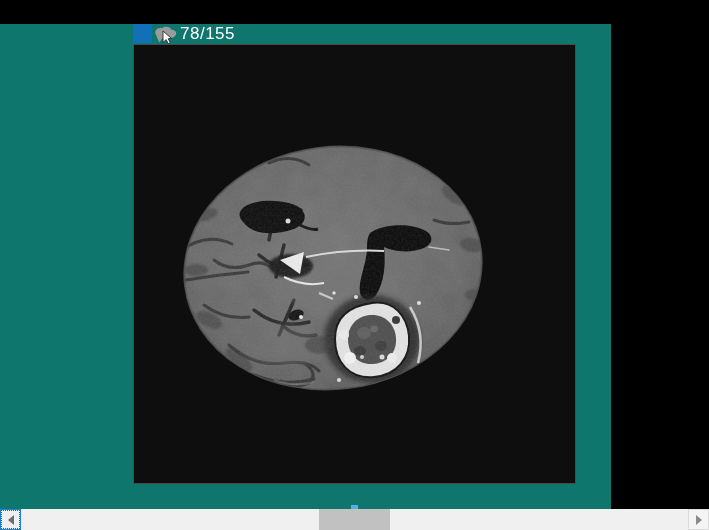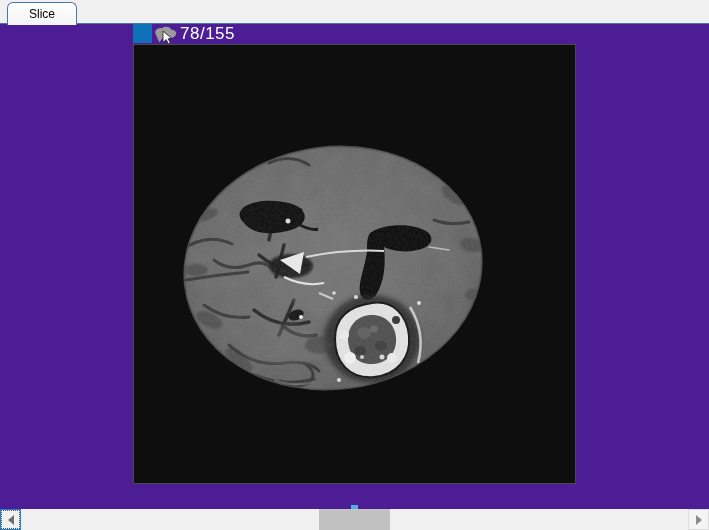--- a/index.html
+++ b/index.html
@@ -9,21 +9,21 @@
   
   .tabbar{position:absolute;left:0;top:0;width:709px;height:23px;
     background:#f0f0f0;border-bottom:1px solid #4878a8;box-sizing:content-box;z-index:5;}
   .tab{position:absolute;left:7px;top:2px;width:68px;height:22px;
     background:linear-gradient(#ffffff,#f4f4f4);
     border:1px solid #4878a8;border-bottom:none;border-radius:6px 6px 0 0;
     display:flex;align-items:center;justify-content:center;z-index:6;}
   .tab-label{font-size:12px;color:#000;}
 
   
-  .client{position:absolute;left:0;top:24px;width:709px;height:485px;background:#4c1d95;}
+  .client{position:absolute;left:0;top:24px;width:611px;height:485px;background:#0f766e;}
   .swatch{position:absolute;left:133px;top:0px;width:19px;height:19px;background:#1070b8;}
   .cursor-icon{position:absolute;left:152px;top:1px;width:27px;height:23px;}
   .slice-counter{position:absolute;left:180px;top:0px;height:20px;line-height:19px;
     color:#fff;font-size:17px;letter-spacing:0.5px;}
   .renderwindow{position:absolute;left:133px;top:20px;width:441px;height:438px;
     background:#0e0e0e;border:1px solid #4a4a4a;}
   .renderwindow svg{display:block;}
   .slider-tick{position:absolute;left:351px;top:481px;width:7px;height:4px;background:#58aede;}
 
   
@@ -38,25 +38,20 @@
     border-right:6px solid #6f6f6f;}
   .tri-right{width:0;height:0;border-top:5px solid transparent;border-bottom:5px solid transparent;
     border-left:6px solid #8a8a8a;}
   .hthumb{position:absolute;left:319px;top:0;width:71px;height:21px;background:#c1c1c1;}
 </style>
 </head>
 <body>
 
 <div class="app">
 
-  <div class="tabbar">
-    <div class="tab">
-      <span class="tab-label">Slice</span>
-    </div>
-  </div>
 
   <div class="client">
 
     <div class="swatch"></div>
 
     <svg class="cursor-icon" viewBox="0 0 27 23">
       <path d="M4,10 C1.5,5.5 6,2 10,3.2 C13,0.8 18.5,1.8 19.5,4.8 C23.5,4.8 25.5,8 23.3,10.8
                C20.5,13.8 15.5,13.6 12.5,12.6 C10,14.6 6,14 4,10 Z" fill="#9b9b9b"></path>
       <path d="M4.5,11.5 L7.5,17.5 L10.5,12.5 Z" fill="#9b9b9b"></path>
       <path d="M11,6 L11,17.5 L14.2,14.6 L16.2,18.8 L18.3,17.7 L16.2,13.8 L19.5,13.4 Z" fill="#ffffff" stroke="#2a2a2a" stroke-width="0.9"></path>

